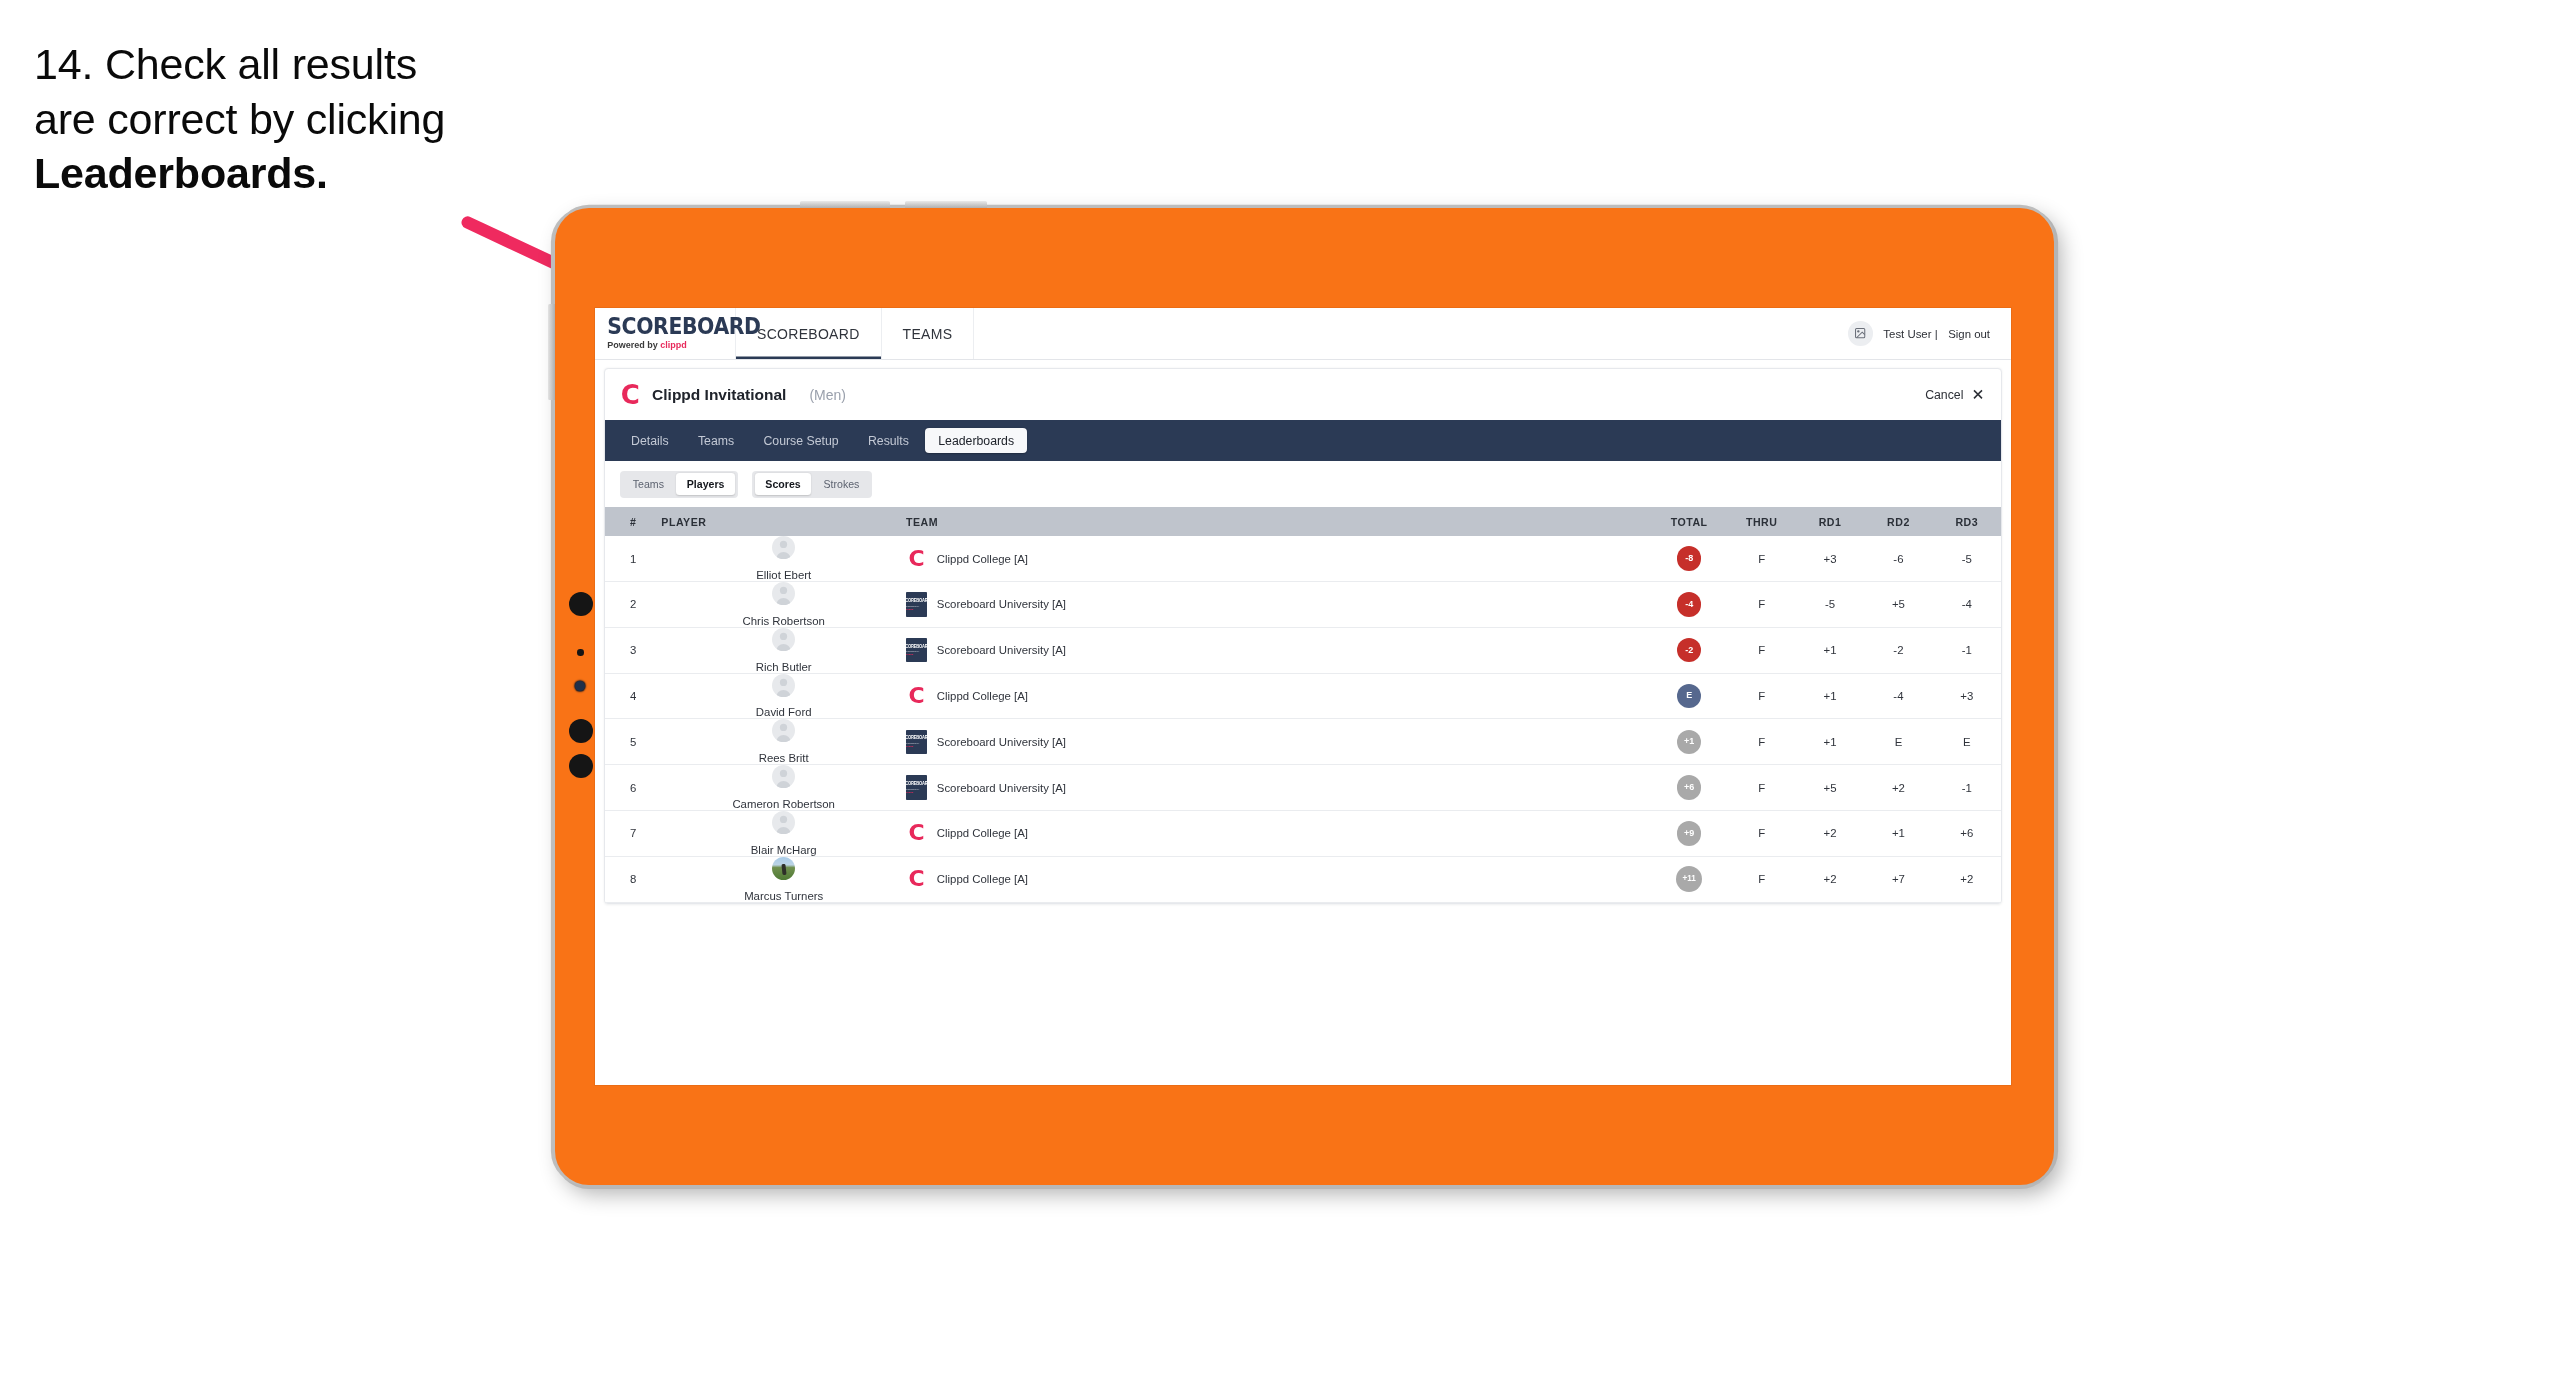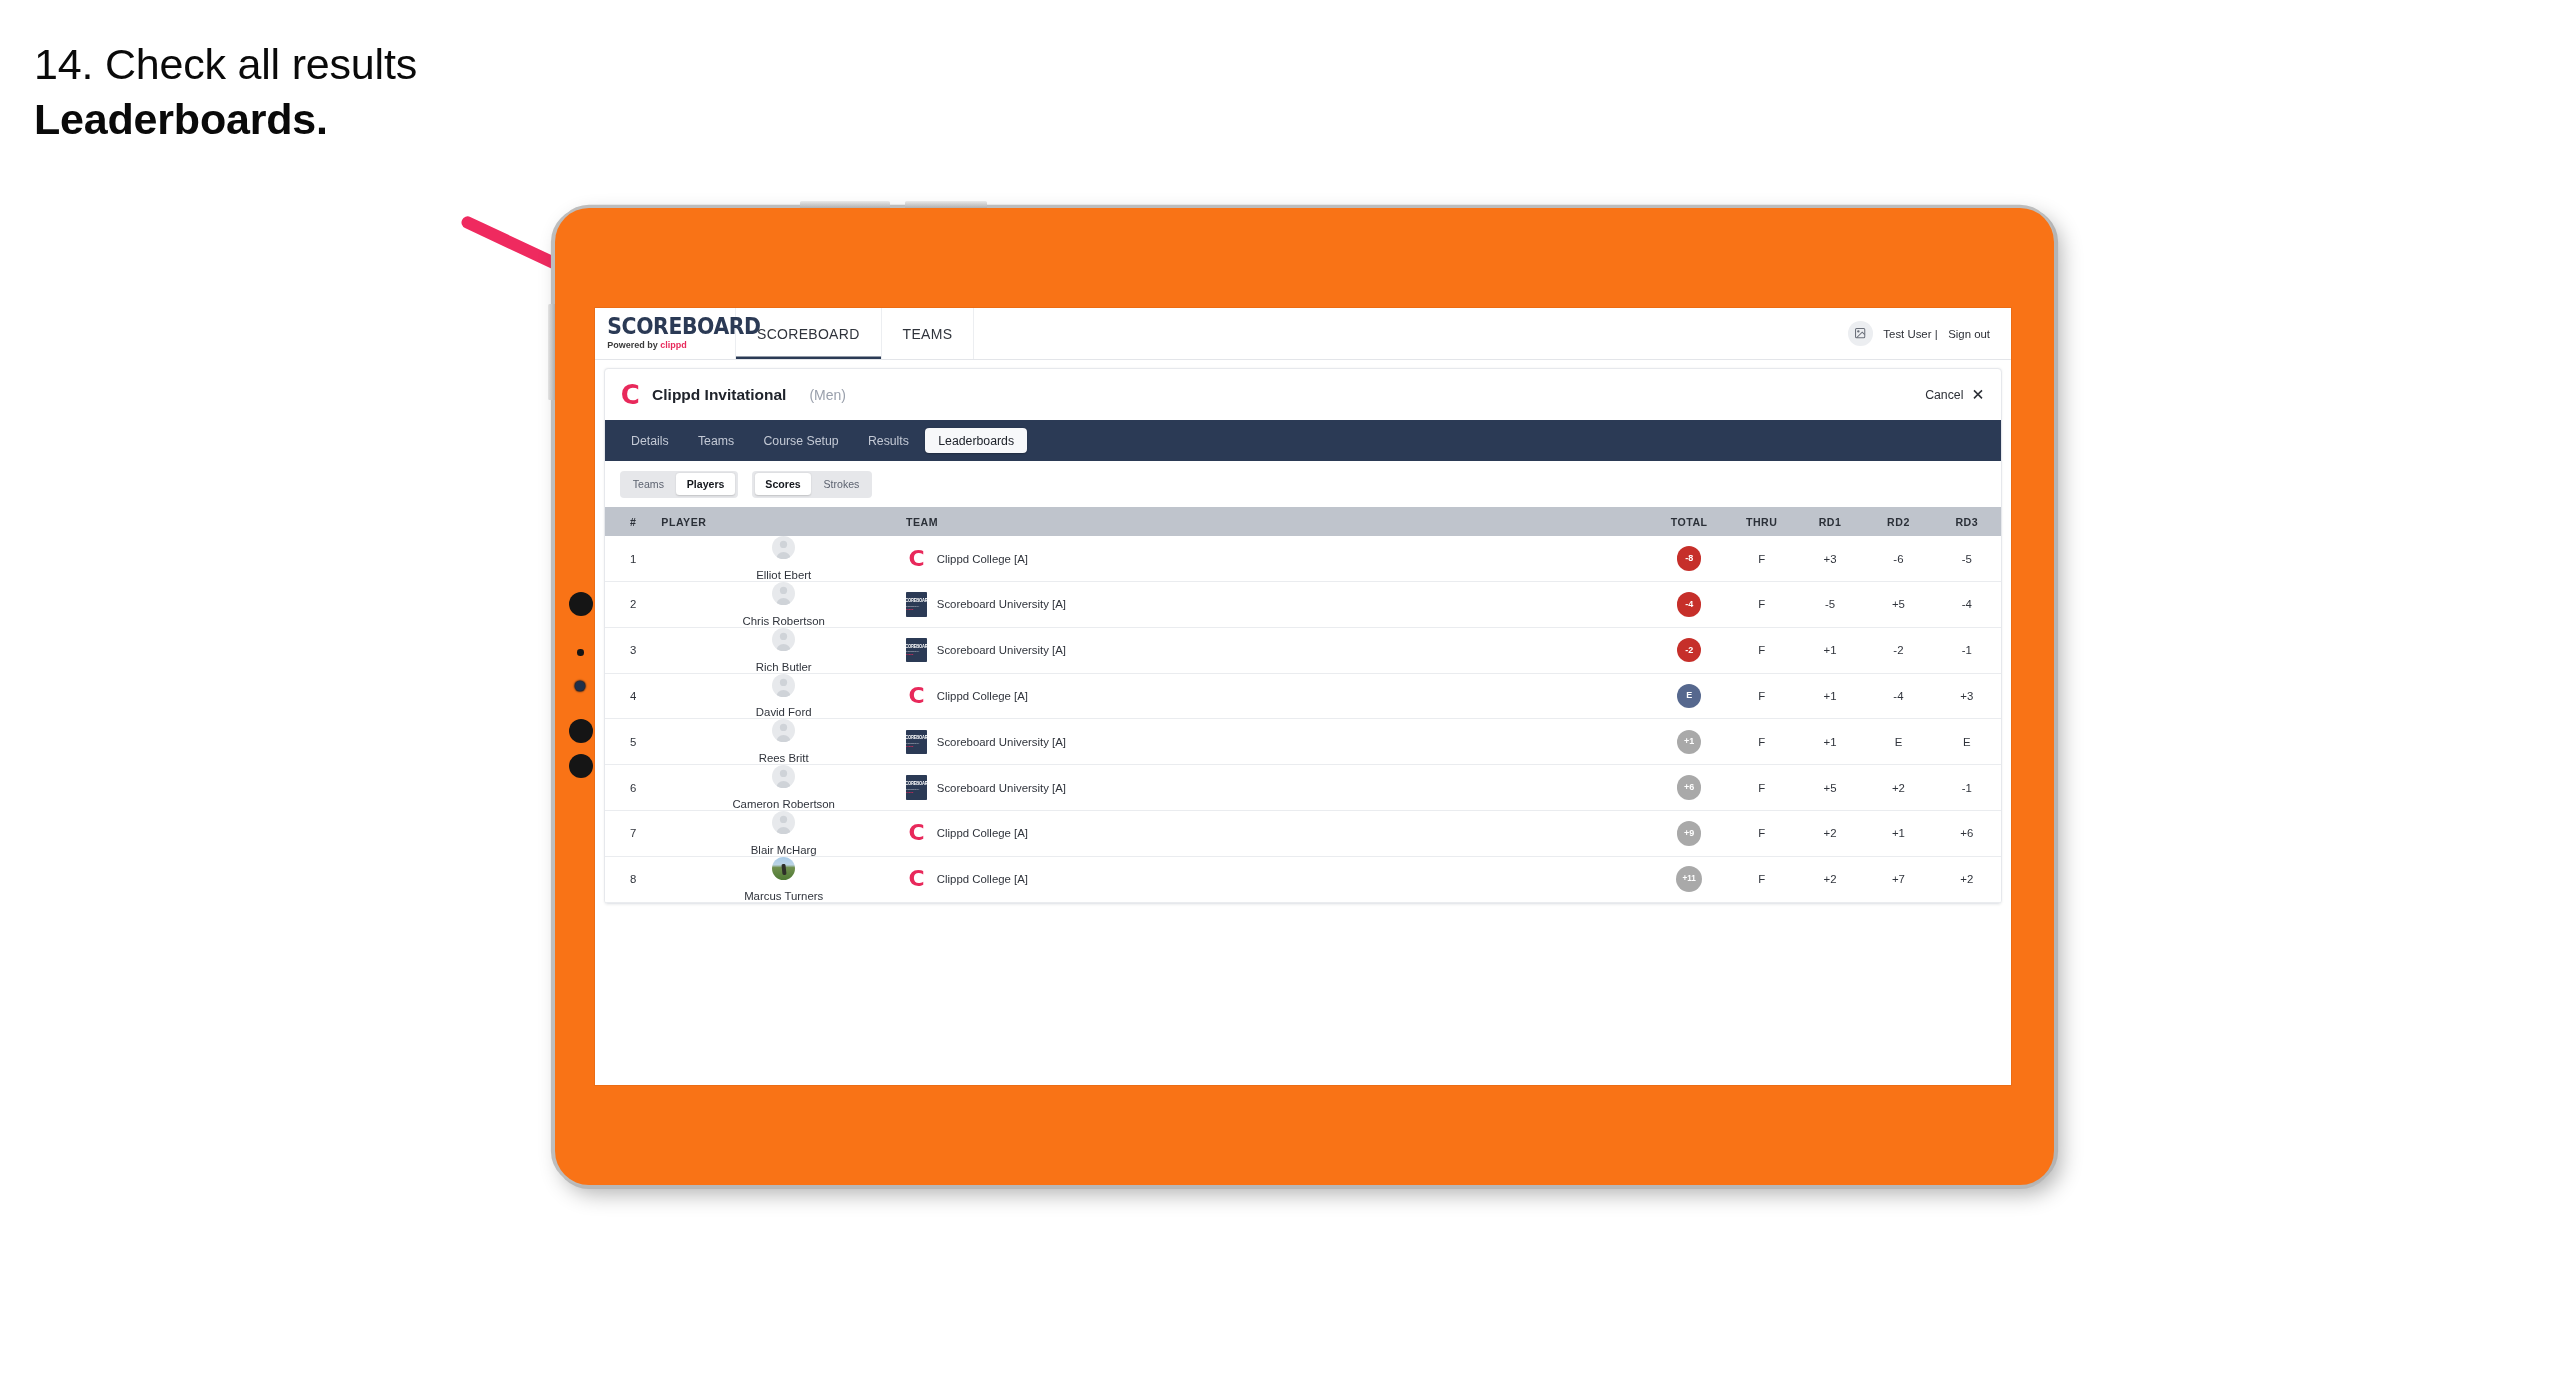--- a/index.html
+++ b/index.html
@@ -316,20 +316,21 @@
   .badge.grey { background: #a9a9a9; }
   .badge.wide { width: 26px; height: 26px; font-size: 8.2px; }
 </style>
 </head>
 <body>
 
 <div id="stage">
 
   <div id="caption">
     <div>14. Check all results</div>
+    <div>are correct by clicking</div>
     <div class="bold">Leaderboards.</div>
   </div>
 
   <svg id="arrow-svg" viewBox="0 0 3151 1695">
     <line x1="572" y1="272" x2="1135" y2="536" stroke="#ef2a5f" stroke-width="15" stroke-linecap="round"></line>
     <polygon points="1186,558 1104,528 1147,496" fill="#ef2a5f"></polygon>
     <polygon points="1186,558 1104,528 1120,568" fill="#ef2a5f"></polygon>
   </svg>
 
   <div id="tablet">

